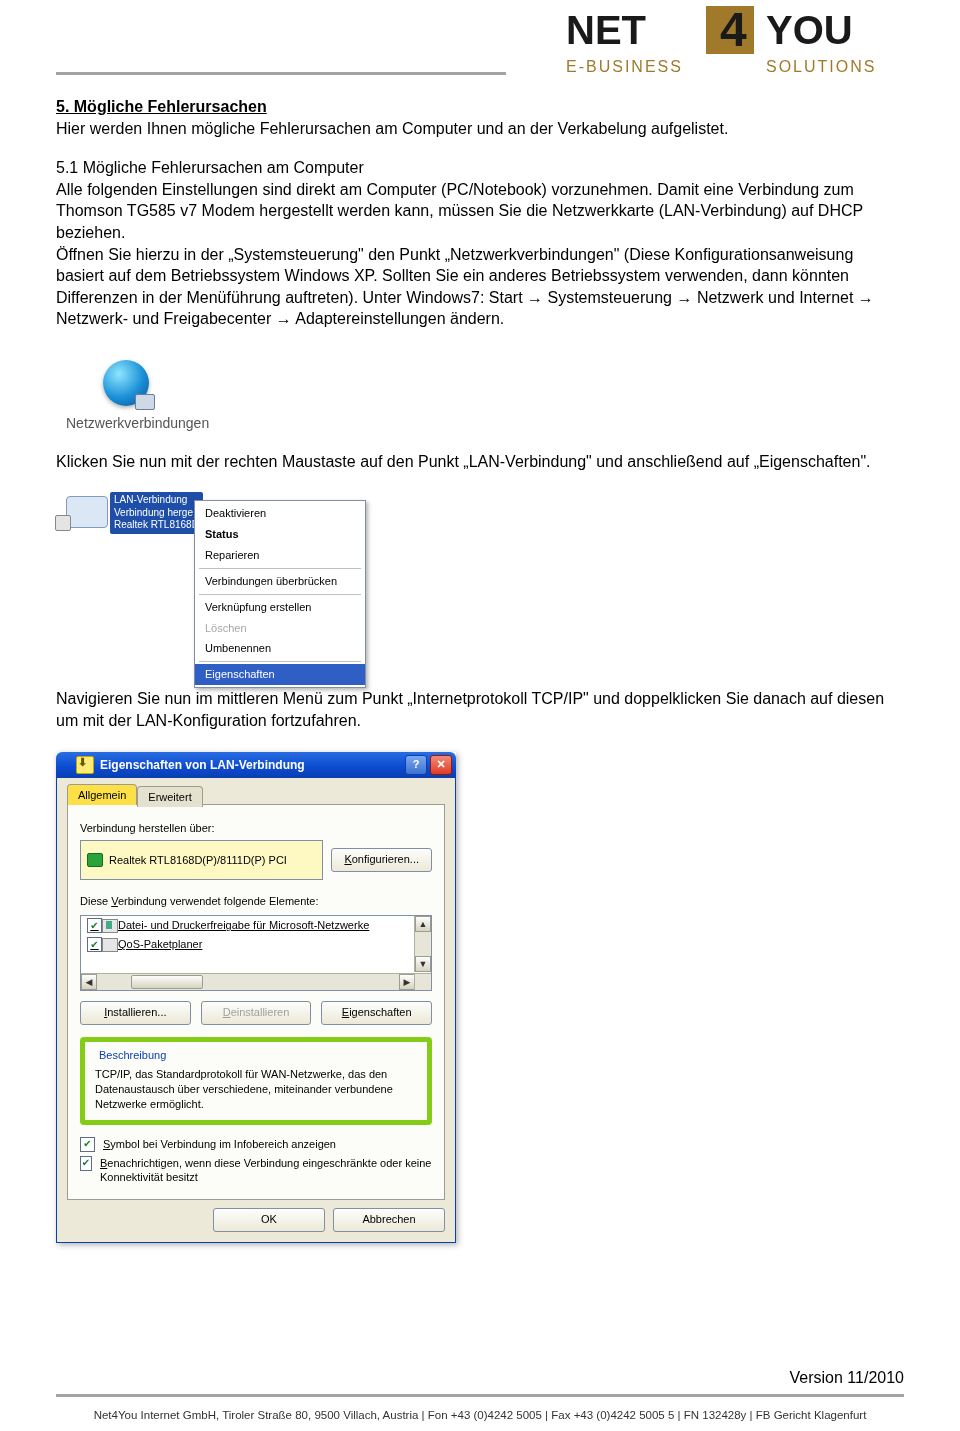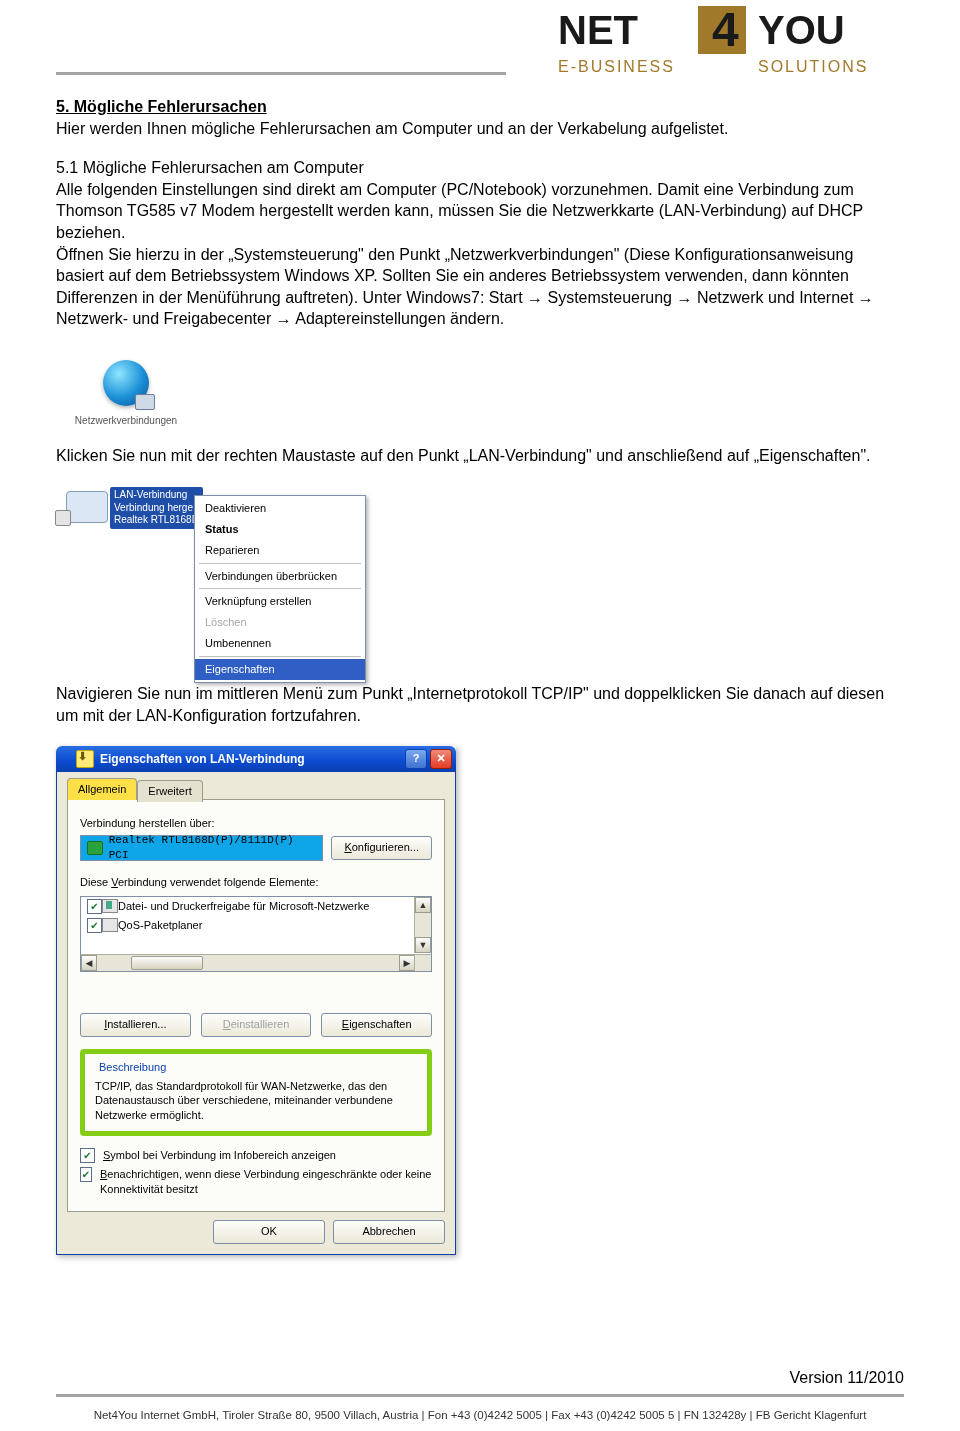--- a/index.html
+++ b/index.html
@@ -27,21 +27,21 @@
   .rule-top {
     position: absolute;
     left: 0;
     top: 72px;
     width: 450px;
     height: 3px;
     background: #a3a3a3;
   }
   .logo {
     position: absolute;
-    right: 16px;
+    right: 8px;
     top: 6px;
     width: 330px;
     height: 80px;
   }
   .logo svg { width: 100%; height: 100%; }
   .content {
     margin-top: 6px;
     line-height: 1.35;
   }
   .h5 {
@@ -68,21 +68,21 @@
   .netfig .globe::after{
     content:"";
     position:absolute;
     right:-6px; bottom:-4px;
     width:18px;height:14px;
     background:#cfd8e5;
     border:1px solid #6b7d9a;
     border-radius:2px;
   }
   .netfig .caption {
-    font-size: 10px;
+    font-size: 14px;
     color: #555;
     margin-top: 8px;
   }
   
   .ctxwrap {
     margin-top: 20px;
     margin-left: 10px;
     height: 170px;
     position: relative;
     width: 320px;
@@ -215,27 +215,26 @@
   .xp-tabpanel{
     border:1px solid #9c9c8f;
     background:#fcfcf8;
     padding:10px 12px;
   }
   .xp-label { margin:6px 0 4px 0; }
   .xp-row { display:flex; gap:8px; align-items:center; }
   .xp-input {
     flex:1;
     height:22px;
-    background:#0ea5e9;
+    background:#fef9c3;
     border:1px solid #7f8fa6;
     display:flex;
     align-items:center;
-    padding:1px 6px;
+    padding:8px 6px;
     gap:6px;
-    font-family:Liberation Mono, monospace;
   }
   .xp-input .dicon{
     width:14px;height:12px;background:#2aa33a;border:1px solid #156b20;display:inline-block;border-radius:2px;
   }
   .xp-button {
     height:22px;
     padding:0 12px;
     background:linear-gradient(to bottom,#fdfdfb,#ece9d8);
     border:1px solid #7f8fa6;
     border-radius:3px;
@@ -246,23 +245,24 @@
   .xp-button.disabled{ color:#a0a0a0; }
   .xp-list {
     margin-top:6px;
     border:1px solid #7f8fa6;
     background:#fff;
     height:74px;
     position:relative;
     overflow:hidden;
   }
   .xp-list .row{
-    display:flex;align-items:flex-start;
+    display:flex;align-items:flex-end;
     padding:2px 6px;
     white-space:nowrap;
+    text-decoration:underline;
   }
   .xp-list .row.sel{ background:#2f5fc4; color:#fff; }
   .xp-chk{
     width:13px;height:13px;border:1px solid #5b6d8a;background:#fff;display:inline-flex;align-items:center;justify-content:center;font-size:10px;
     color:#1a7a2e;
   }
   .xp-chk.checked::after{ content:"✔"; }
   .xp-list .icon{
     width:14px;height:12px;display:inline-block;
   }
@@ -287,21 +287,21 @@
   }
   .xp-hscroll .harr.l{float:left;} .xp-hscroll .harr.l::after{content:"◀";}
   .xp-hscroll .harr.r{float:right;} .xp-hscroll .harr.r::after{content:"▶";}
   .xp-hscroll .thumb{
     position:absolute;left:50px;top:1px;height:12px;width:70px;background:linear-gradient(to bottom,#fdfdfb,#d6d3c0);border:1px solid #9c9c8f;border-radius:2px;
   }
   .xp-corner{
     position:absolute;right:0;bottom:0;width:16px;height:16px;background:#e7e5d8;border-left:1px solid #b0b0a0;border-top:1px solid #b0b0a0;
   }
   .btnrow{ display:flex; gap:10px; margin-top:10px; }
-  .btnrow .xp-button{ flex:1;margin-top:31px; }
+  .btnrow .xp-button{ flex:1; }
   .fieldset{
     border:5px solid #84cc16;
     border-radius:4px;
     margin-top:12px;
     padding:6px 10px 8px 10px;
   }
   .fieldset .legend{
     margin-top:-14px;
     background:#fcfcf8;
     display:inline-block;

